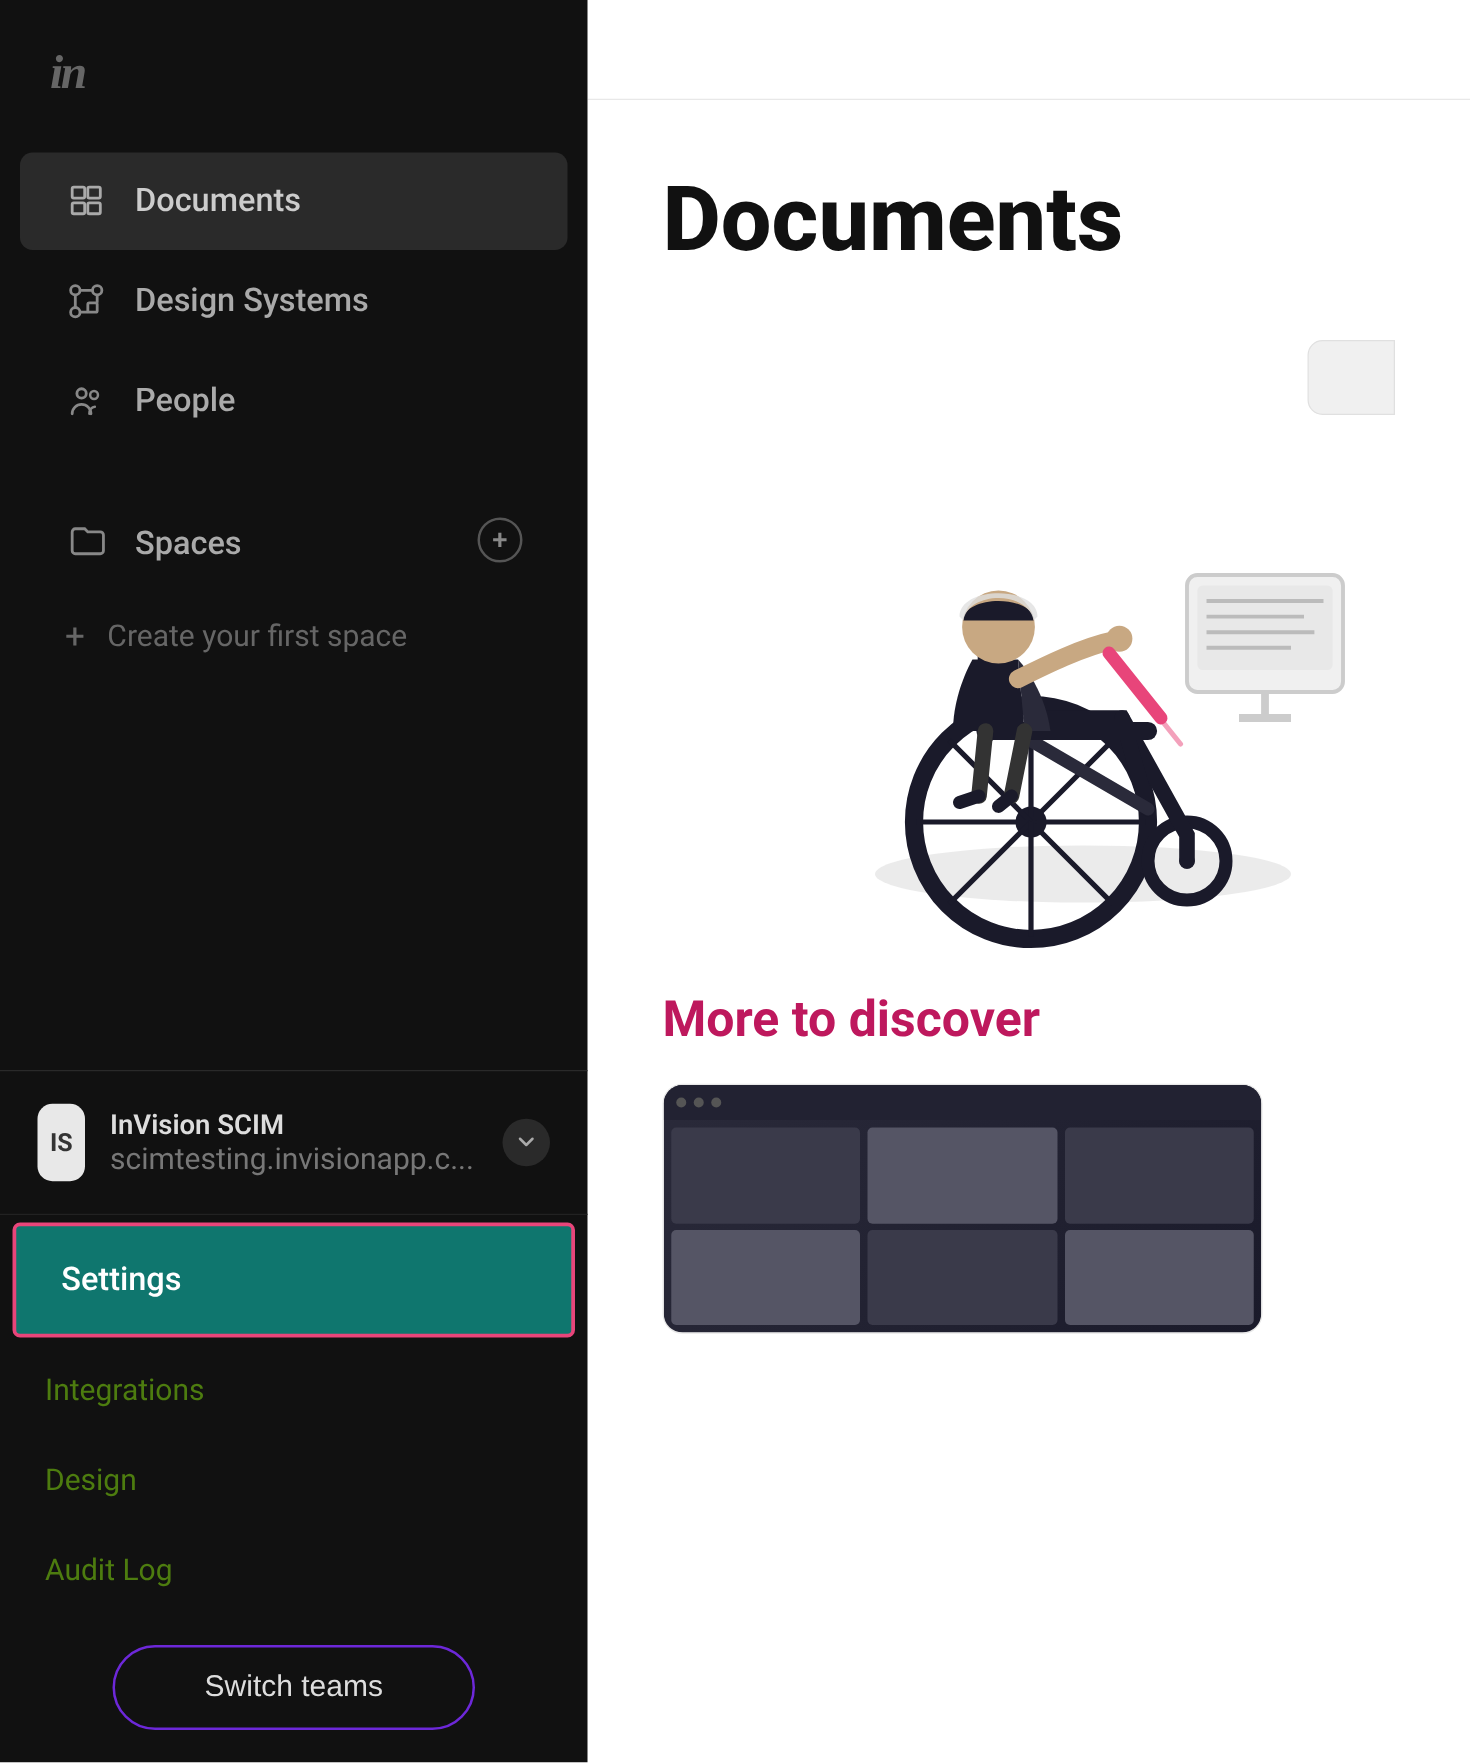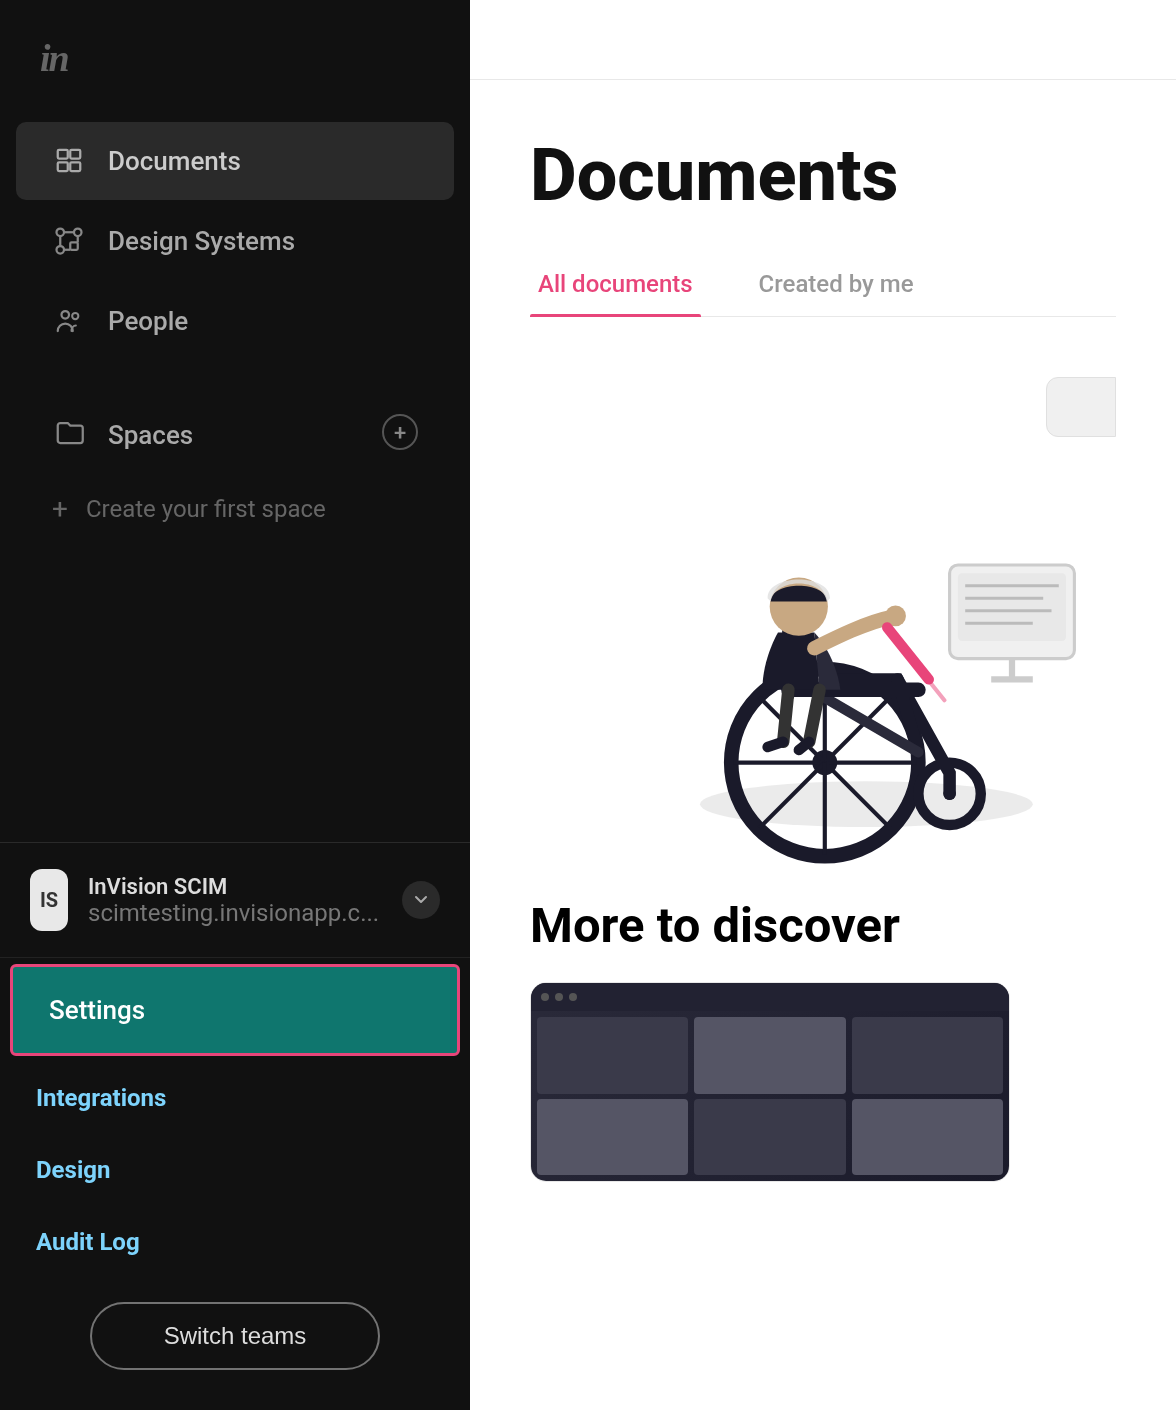--- a/index.html
+++ b/index.html
@@ -198,33 +198,33 @@
       background: #0f766e;
       border: 3px solid #e8457a;
       margin: 6px 10px;
       border-radius: 6px;
     }
 
     .menu-item {
       display: flex;
       align-items: center;
       padding: 22px 36px;
-      color: #7dd3fc;
+      color: #4d7c0f;
       font-size: 24px;
-      font-weight: 700;
+      font-weight: 400;
       cursor: pointer;
     }
 
     .switch-teams-btn {
       display: flex;
       align-items: center;
       justify-content: center;
-      margin: 24px auto 40px auto;
+      margin: 24px auto 26px auto;
       padding: 18px 40px;
-      border: 2px solid #737373;
+      border: 2px solid #6d28d9;
       border-radius: 50px;
       background: transparent;
       color: #ddd;
       font-size: 24px;
       font-weight: 500;
       cursor: pointer;
       width: 290px;
     }
 
     
@@ -313,23 +313,23 @@
     .person-illustration {
       width: 100%;
       height: 100%;
     }
 
     .discover-section {
       margin-top: 20px;
     }
 
     .discover-title {
-      font-size: 49px;
+      font-size: 40px;
       font-weight: 700;
-      color: #000000;
+      color: #be185d;
       margin-bottom: 28px;
     }
 
     .discover-card {
       width: 480px;
       height: 200px;
       border: 1px solid #e8e8e8;
       border-radius: 16px;
       overflow: hidden;
       background: #f5f5f5;
@@ -510,28 +510,20 @@
 </div>
 
 <div class="main-content">
 
   <div class="main-header"></div>
 
   <div class="main-body">
 
     <h1 class="page-title">Documents</h1>
 
-    <div class="tabs">
-      <div class="tab active">
-        <span>All documents</span>
-      </div>
-      <div class="tab">
-        <span>Created by me</span>
-      </div>
-    </div>
 
     <div class="illustration-area">
 
       <div class="search-bar-placeholder"></div>
 
       <div class="illustration-wrapper">
         <svg class="person-illustration" viewBox="0 0 500 500" xmlns="http://www.w3.org/2000/svg">
 
           <ellipse cx="260" cy="430" rx="160" ry="22" fill="#d8d8d8" opacity="0.5"></ellipse>
 

